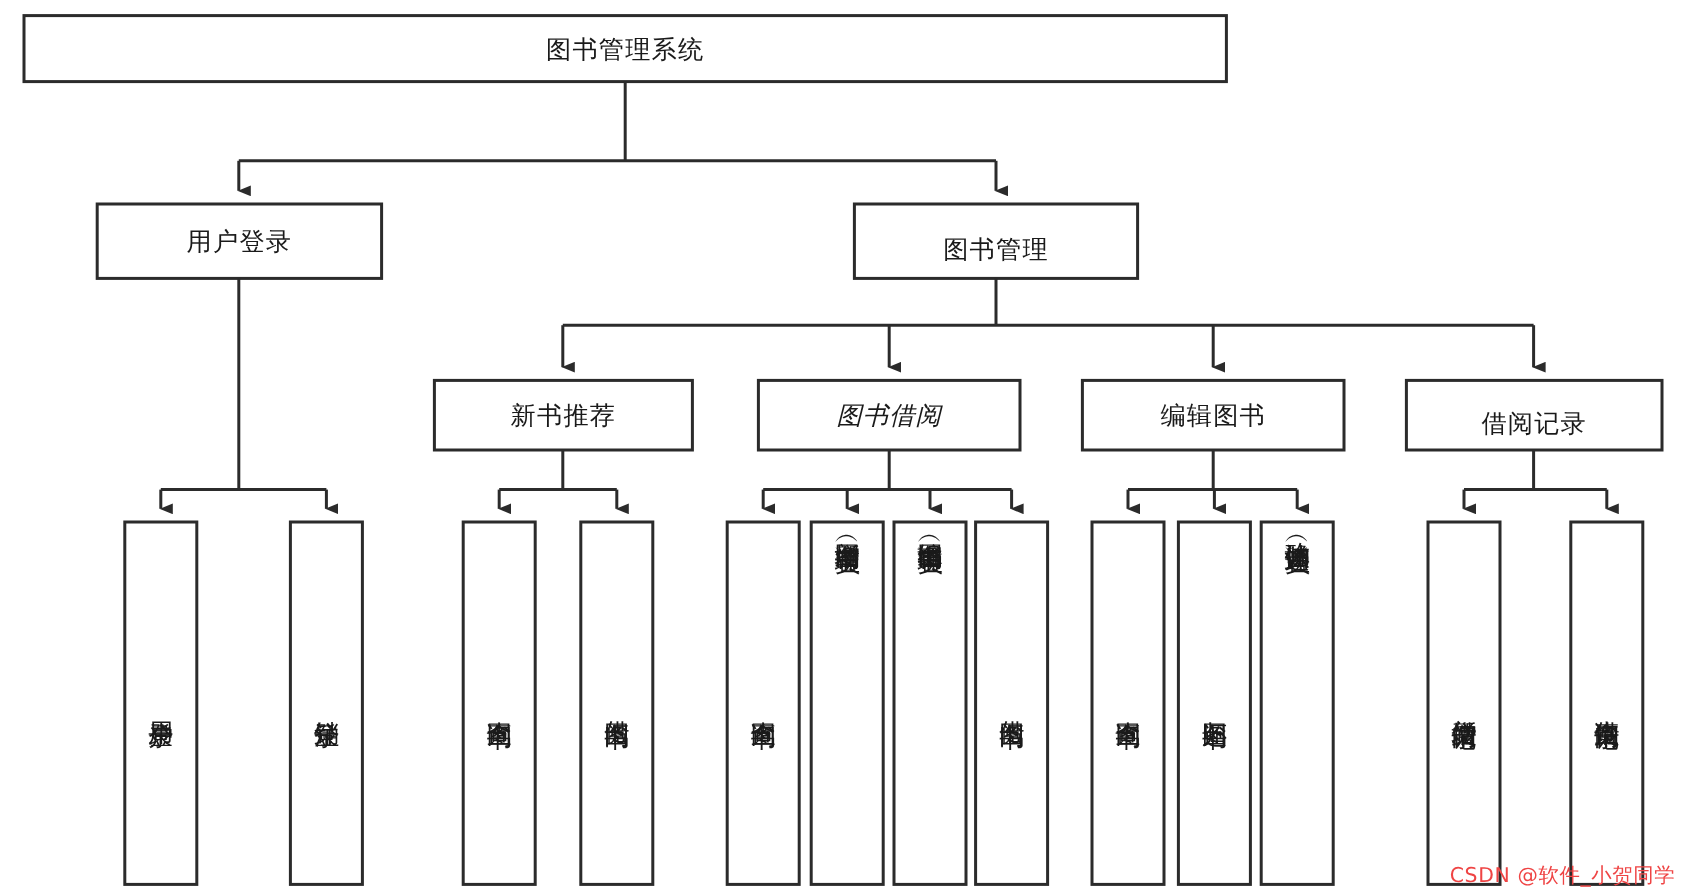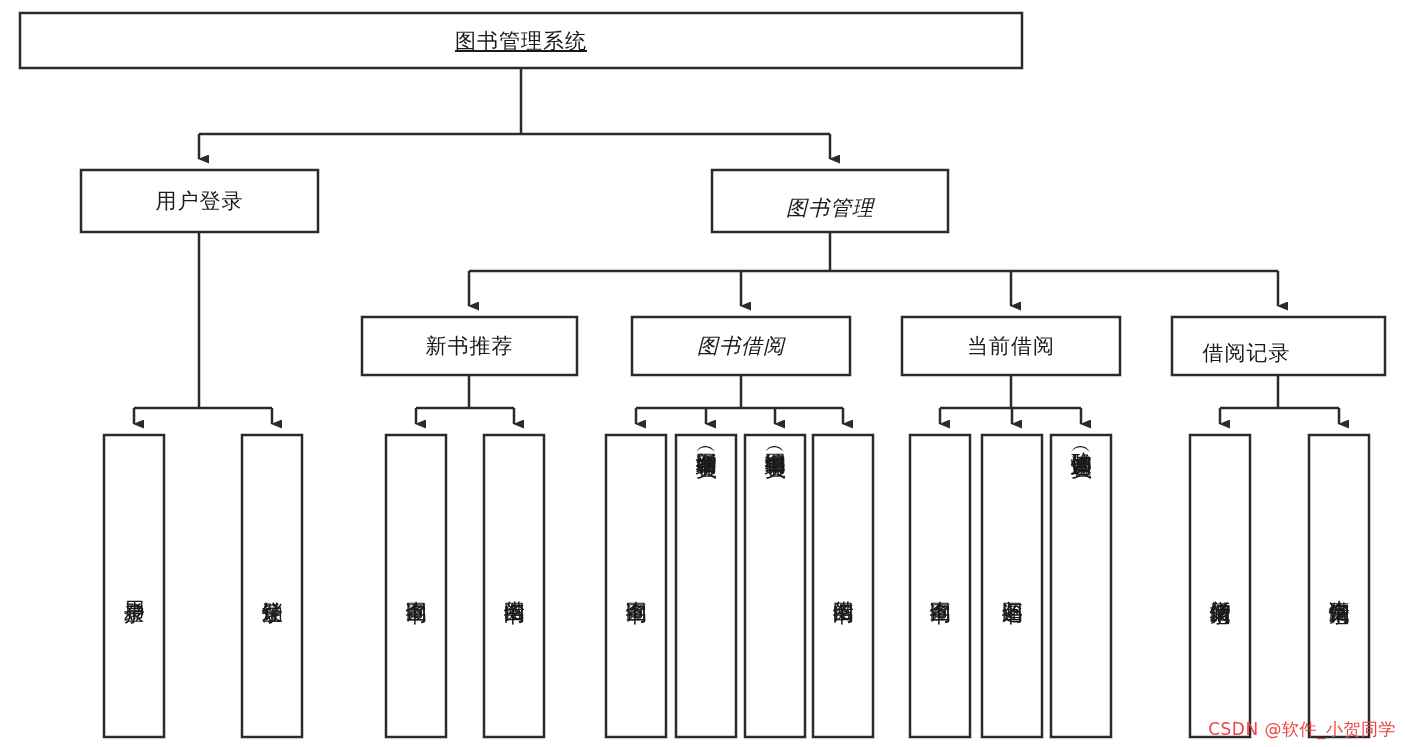--- a/index.html
+++ b/index.html
@@ -149,45 +149,45 @@
     <path class="connector" d="M940,408 L940,424" marker-end="url(#arrowhead)"></path>
     <path class="connector" d="M1012,408 L1012,424" marker-end="url(#arrowhead)"></path>
     <path class="connector" d="M1081,408 L1081,424" marker-end="url(#arrowhead)"></path>
 
     <path class="connector" d="M1278,375 L1278,408"></path>
     <path class="connector" d="M1220,408 L1339,408"></path>
     <path class="connector" d="M1220,408 L1220,424" marker-end="url(#arrowhead)"></path>
     <path class="connector" d="M1339,408 L1339,424" marker-end="url(#arrowhead)"></path>
   </svg>
 
-  <div class="hbox-wrap" style="left:20px; top:13px; width:1002px; height:55px;text-decoration:underline;">
+  <div class="hbox-wrap" style="left:20px; top:13px; width:1002px; height:55px;">
     <span>图书管理系统</span>
   </div>
 
   <div class="hbox-wrap" style="left:81px; top:170px; width:237px; height:62px;">
     <span>用户登录</span>
   </div>
 
-  <div class="hbox-wrap" style="left:712px; top:170px; width:236px; height:76px;font-style:italic;">
+  <div class="hbox-wrap" style="left:712px; top:170px; width:236px; height:76px;">
     <span>图书管理</span>
   </div>
 
   <div class="hbox-wrap" style="left:362px; top:317px; width:215px; height:58px;">
     <span>新书推荐</span>
   </div>
 
   <div class="hbox-wrap" style="left:632px; top:317px; width:218px; height:58px;font-style:italic;">
     <span>图书借阅</span>
   </div>
 
   <div class="hbox-wrap" style="left:902px; top:317px; width:218px; height:58px;">
-    <span>当前借阅</span>
-  </div>
-
-  <div class="hbox-wrap" style="left:1140px; top:317px; width:213px; height:72px;">
+    <span>编辑图书</span>
+  </div>
+
+  <div class="hbox-wrap" style="left:1172px; top:317px; width:213px; height:72px;">
     <span>借阅记录</span>
   </div>
 
   <div class="leaf-wrap" style="left:104px; top:435px; width:60px; height:302px;">
     <span class="leaf-vtext">用户登录</span>
   </div>
   <div class="leaf-wrap" style="left:242px; top:435px; width:60px; height:302px;">
     <span class="leaf-vtext">注销登录</span>
   </div>
 

